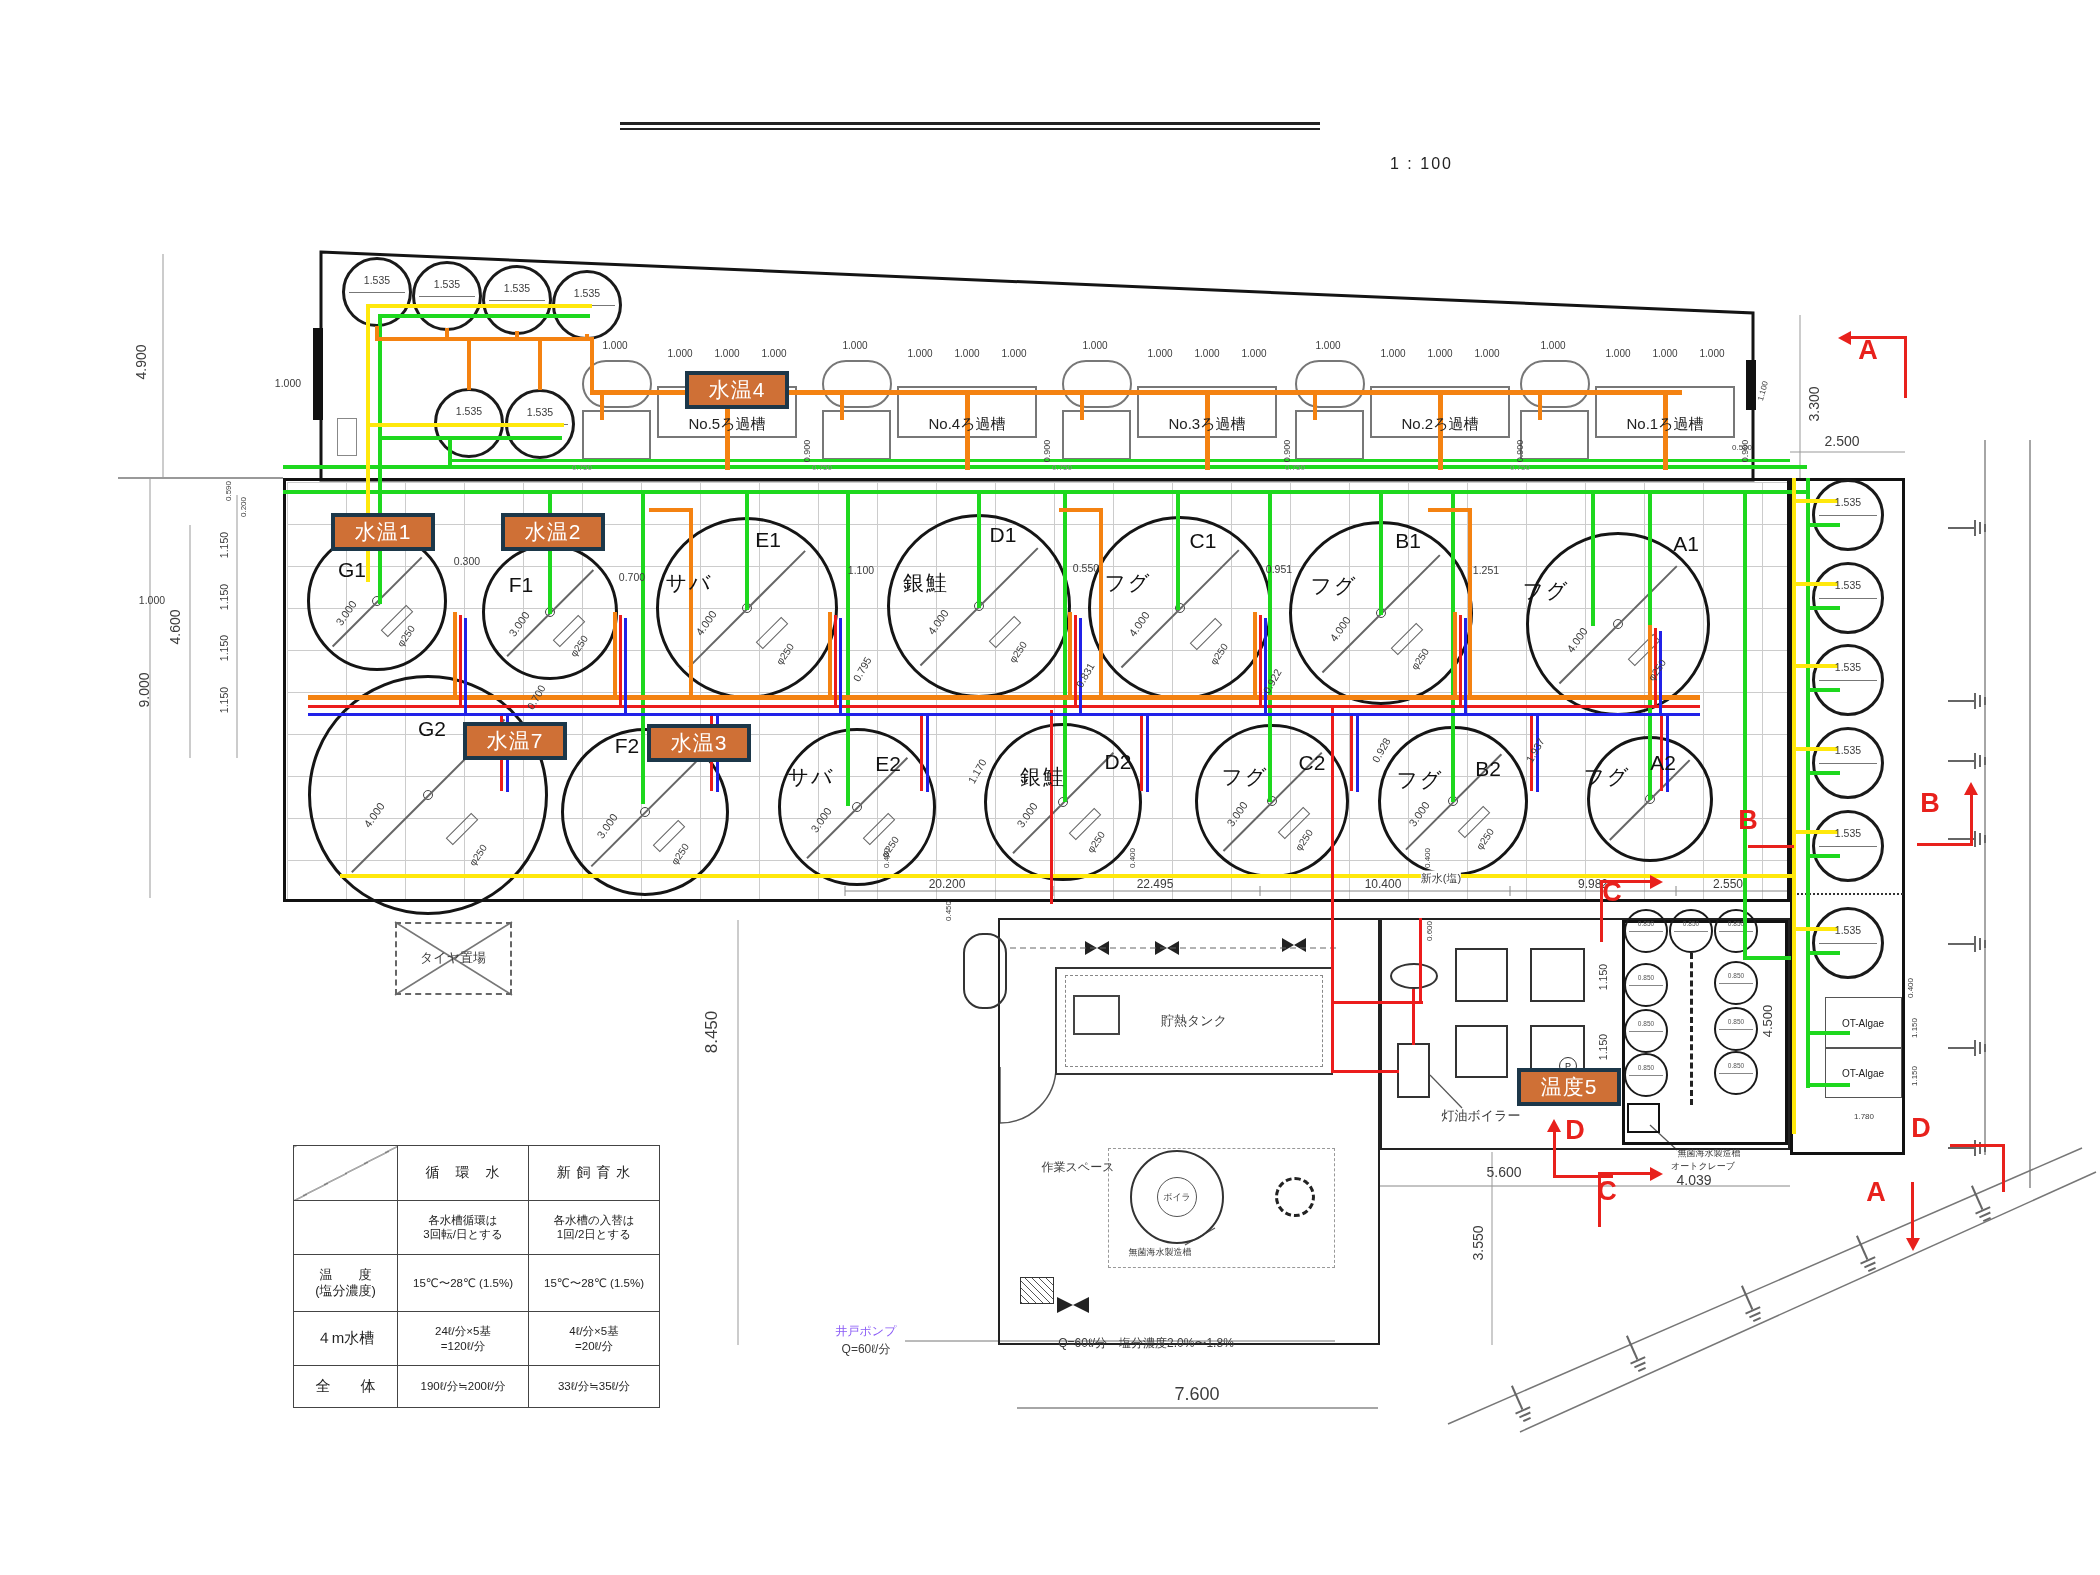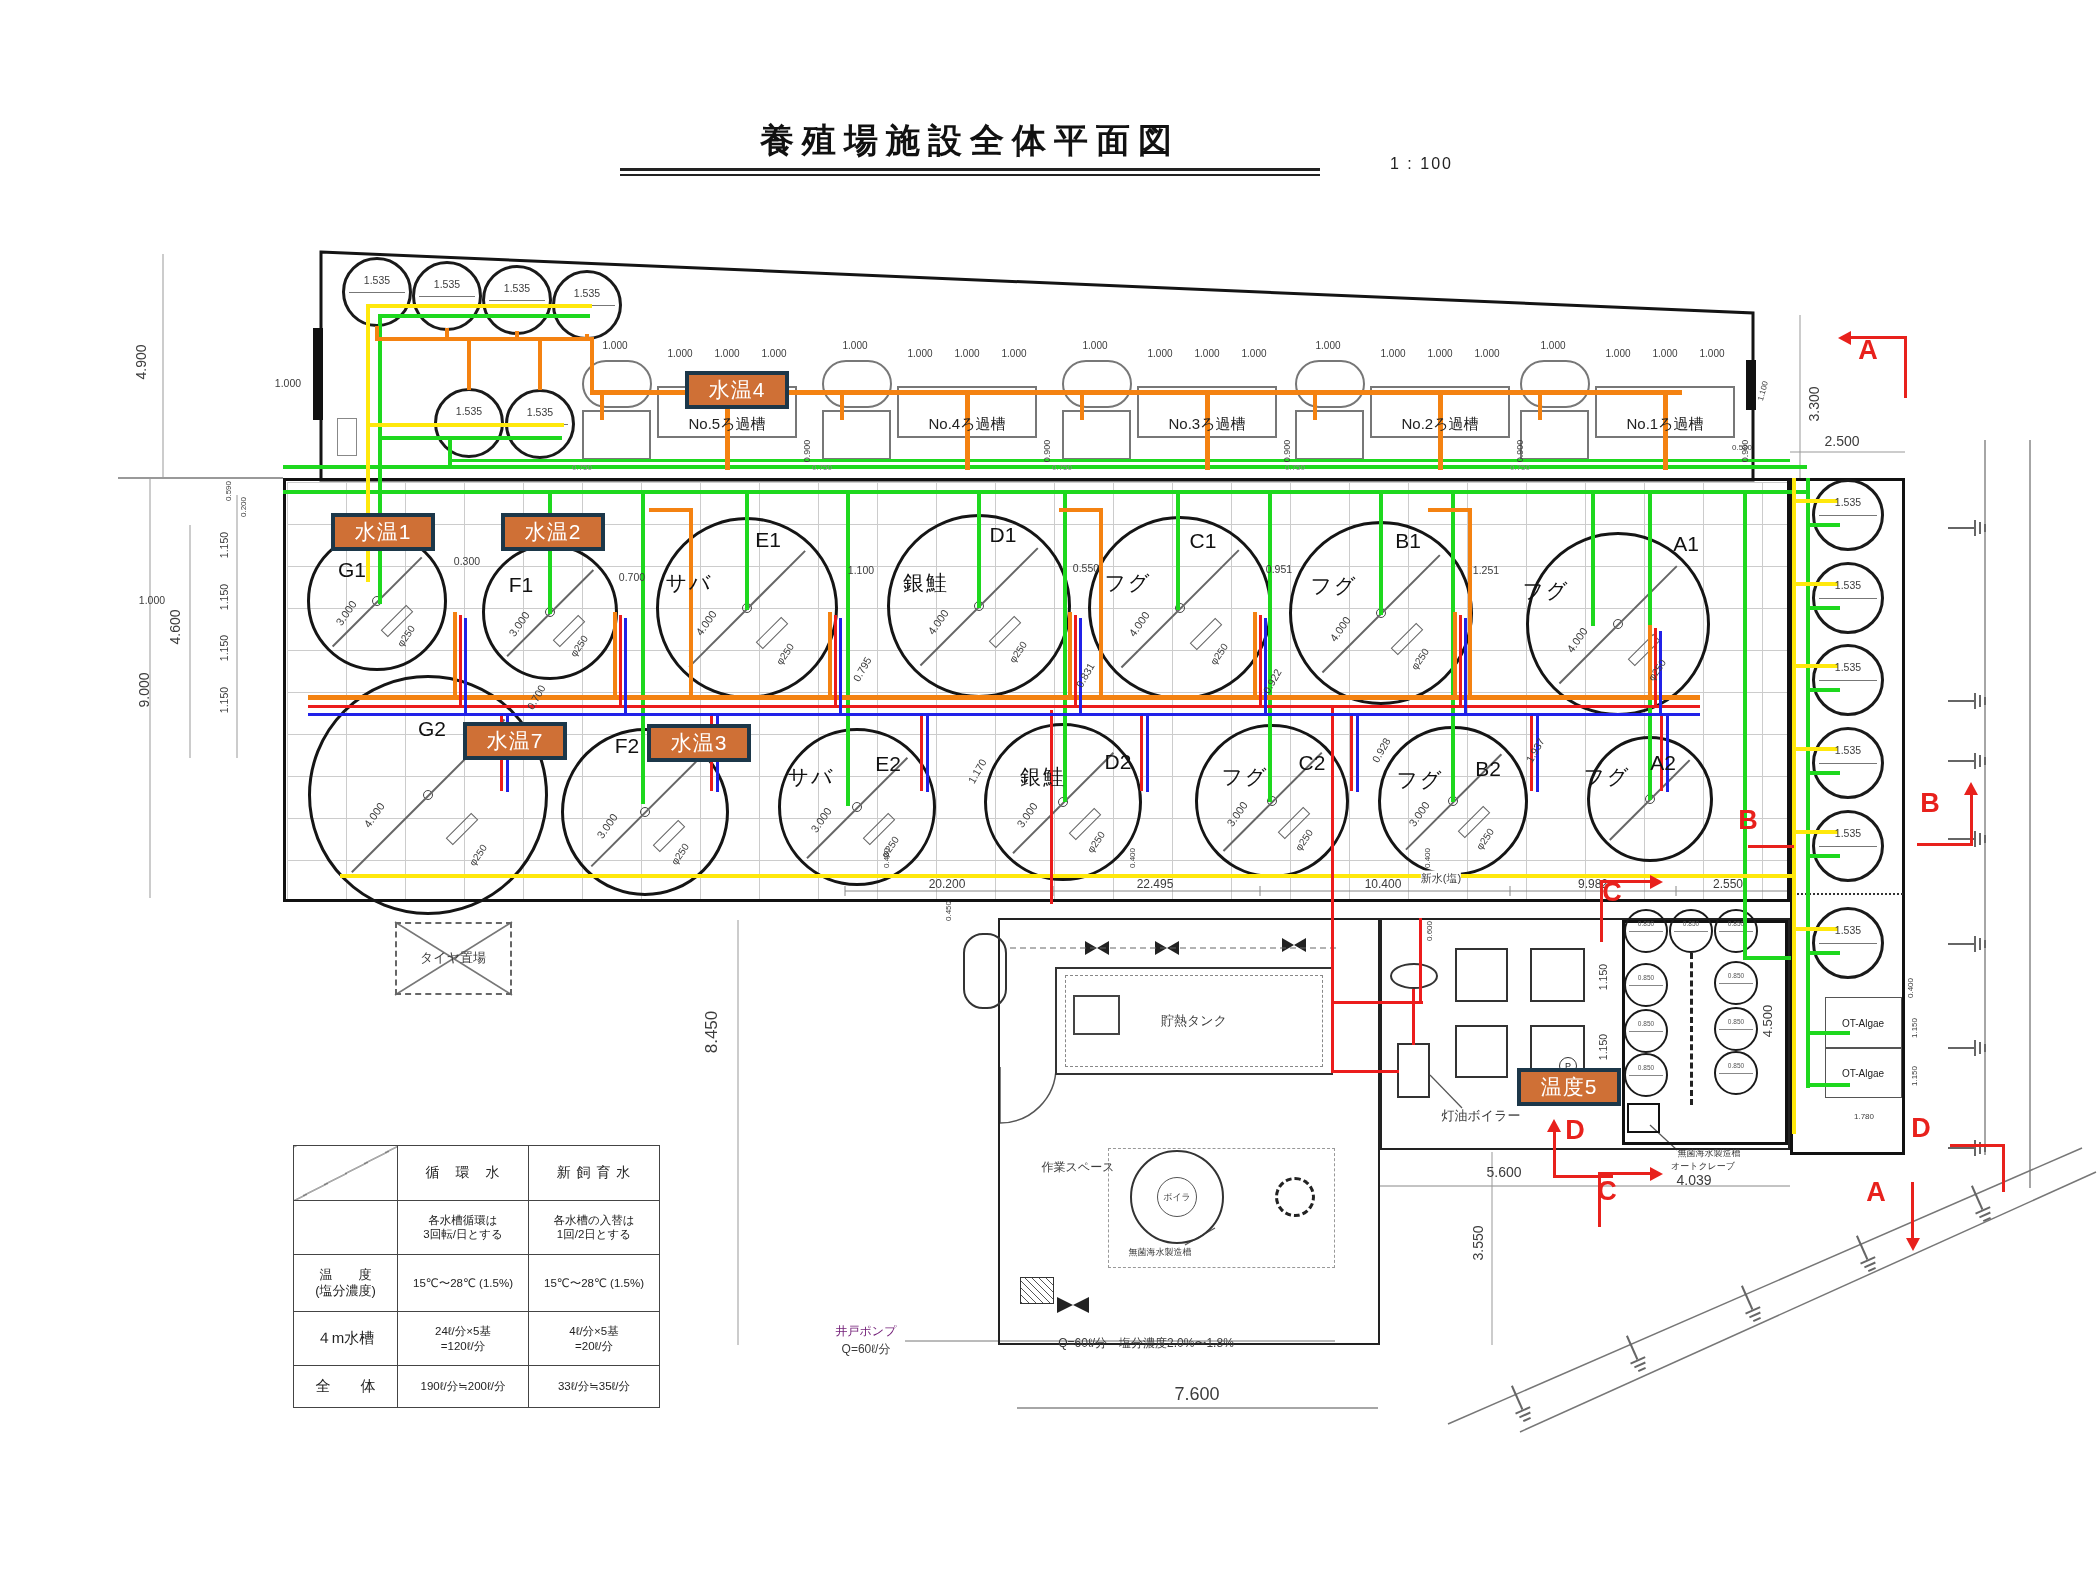--- a/index.html
+++ b/index.html
@@ -30,21 +30,20 @@
   #spec-table td.diag{background:linear-gradient(to bottom right,transparent 49.5%,#555 49.5%,#555 50.5%,transparent 50.5%);}
   .gsym{position:absolute;width:40px;height:18px;z-index:7;}
   .gsym i{position:absolute;background:#666;}
 </style>
 </head>
 <body>
 
 <div id="canvas">
 
   <div id="title-wrap">
-    <div id="page-title">養殖場施設全体平面図</div>
     <div class="title-line1"></div>
     <div class="title-line2"></div>
   </div>
   <div id="title-scale">1 : 100</div>
 
   <div class="hallgrid"></div>
 
   <svg class="layer" width="2100" height="1575">
 
     <polygon points="321,252 1753,313 1753,480 321,480" fill="none" stroke="#141414" stroke-width="3"></polygon>
@@ -166,21 +165,21 @@
     <div class="struct" style="left: 1455px; top: 1025px; width: 53px; height: 53px; border: 2px solid rgb(51, 51, 51);"></div>
     <div class="struct" style="left: 1530px; top: 1025px; width: 55px; height: 53px; border: 2px solid rgb(51, 51, 51);"></div>
     <div class="struct" style="left: 395px; top: 922px; width: 117px; height: 73px; border: 2px dashed rgb(102, 102, 102); background: rgba(255, 255, 255, 0);"></div>
     <div class="lbl" style="left: 1194px; top: 1021px; font-size: 13px; color: rgb(60, 60, 60); font-weight: 400; letter-spacing: 0px; transform: translate(-50%, -50%) rotate(0deg); background: transparent; z-index: 26;">貯熱タンク</div>
     <div class="lbl" style="left: 1078px; top: 1167px; font-size: 12px; color: rgb(60, 60, 60); font-weight: 400; letter-spacing: 0px; transform: translate(-50%, -50%) rotate(0deg); background: transparent; z-index: 26;">作業スペース</div>
     <div class="lbl" style="left: 1177px; top: 1197px; font-size: 9px; color: rgb(60, 60, 60); font-weight: 400; letter-spacing: 0px; transform: translate(-50%, -50%) rotate(0deg); background: transparent; z-index: 26;">ボイラ</div>
     <div class="lbl" style="left: 1160px; top: 1252px; font-size: 9px; color: rgb(60, 60, 60); font-weight: 400; letter-spacing: 0px; transform: translate(-50%, -50%) rotate(0deg); background: transparent; z-index: 26;">無菌海水製造槽</div>
     <div class="lbl" style="left: 1481px; top: 1116px; font-size: 13px; color: rgb(60, 60, 60); font-weight: 400; letter-spacing: 0px; transform: translate(-50%, -50%) rotate(0deg); background: transparent; z-index: 26;">灯油ボイラー</div>
     <div class="lbl" style="left: 1709px; top: 1153px; font-size: 9px; color: rgb(60, 60, 60); font-weight: 400; letter-spacing: 0px; transform: translate(-50%, -50%) rotate(0deg); background: transparent; z-index: 26;">無菌海水製造槽</div>
     <div class="lbl" style="left: 1703px; top: 1166px; font-size: 9px; color: rgb(60, 60, 60); font-weight: 400; letter-spacing: 0px; transform: translate(-50%, -50%) rotate(0deg); background: transparent; z-index: 26;">オートクレーブ</div>
-    <div class="lbl" style="left: 866px; top: 1331px; font-size: 12px; color: #701a75; font-weight: 400; letter-spacing: 0px; transform: translate(-50%, -50%) rotate(0deg); background: transparent; z-index: 26; text-align: center;">井戸ポンプ</div>
+    <div class="lbl" style="left: 866px; top: 1331px; font-size: 12px; color: #8b5cf6; font-weight: 400; letter-spacing: 0px; transform: translate(-50%, -50%) rotate(0deg); background: transparent; z-index: 26; text-align: center;">井戸ポンプ</div>
     <div class="lbl" style="left: 866px; top: 1349px; font-size: 12px; color: rgb(60, 60, 60); font-weight: 400; letter-spacing: 0px; transform: translate(-50%, -50%) rotate(0deg); background: transparent; z-index: 26;">Q=60ℓ/分</div>
     <div class="lbl" style="left: 1146px; top: 1343px; font-size: 12px; color: rgb(60, 60, 60); font-weight: 400; letter-spacing: 0px; transform: translate(-50%, -50%) rotate(0deg); background: transparent; z-index: 26;">Q=60ℓ/分　塩分濃度2.0%〜1.8%</div>
     <div class="lbl" style="left: 453px; top: 958px; font-size: 13px; color: rgb(60, 60, 60); font-weight: 400; letter-spacing: 0px; transform: translate(-50%, -50%) rotate(0deg); background: transparent; z-index: 26;">タイヤ置場</div>
     <div class="struct" style="left: 582px; top: 360px; width: 70px; height: 48px; border: 2px solid rgb(119, 119, 119); border-radius: 24px;"></div>
     <div class="struct" style="left: 582px; top: 410px; width: 69px; height: 50px; border: 2px solid rgb(119, 119, 119);"></div>
     <div class="struct" style="left: 657px; top: 386px; width: 140px; height: 52px; border: 2px solid rgb(119, 119, 119);"></div>
     <div class="lbl" style="left: 727px; top: 424px; font-size: 15px; color: rgb(34, 34, 34); font-weight: 500; letter-spacing: 0px; transform: translate(-50%, -50%) rotate(0deg); background: transparent; z-index: 27;">No.5ろ過槽</div>
     <div class="lbl" style="left: 615px; top: 345px; font-size: 10px; color: rgb(60, 60, 60); font-weight: 400; letter-spacing: 0px; transform: translate(-50%, -50%) rotate(0deg); background: transparent; z-index: 26;">1.000</div>
     <div class="lbl" style="left: 680px; top: 353px; font-size: 10px; color: rgb(60, 60, 60); font-weight: 400; letter-spacing: 0px; transform: translate(-50%, -50%) rotate(0deg); background: transparent; z-index: 26;">1.000</div>
     <div class="lbl" style="left: 727px; top: 353px; font-size: 10px; color: rgb(60, 60, 60); font-weight: 400; letter-spacing: 0px; transform: translate(-50%, -50%) rotate(0deg); background: transparent; z-index: 26;">1.000</div>

